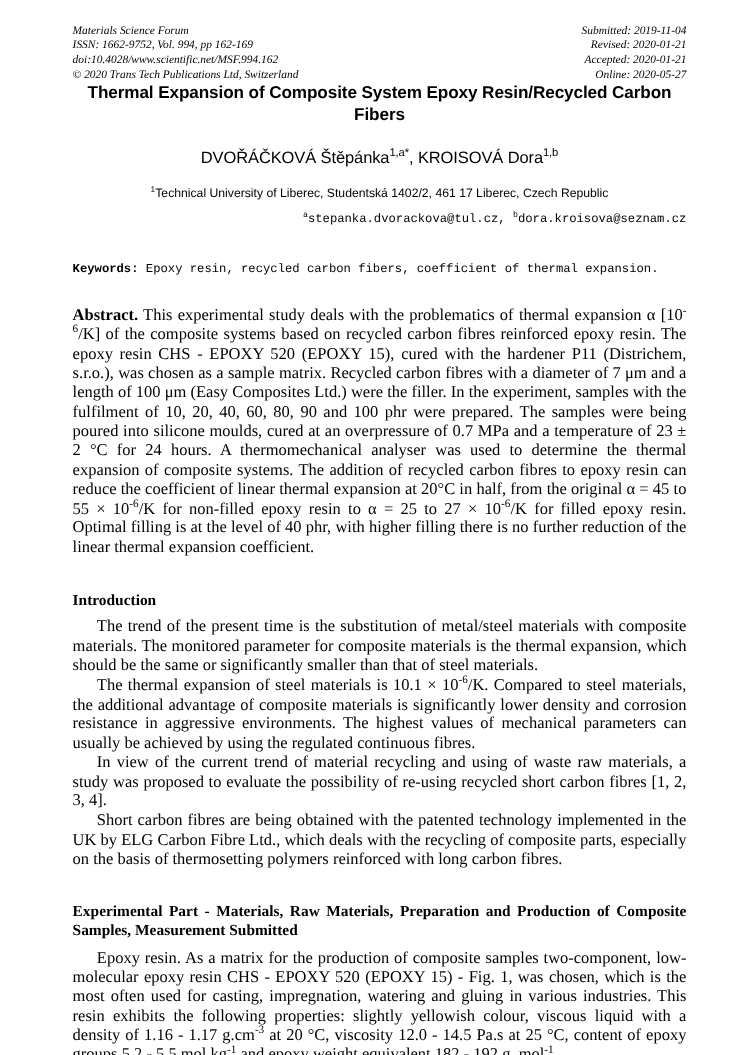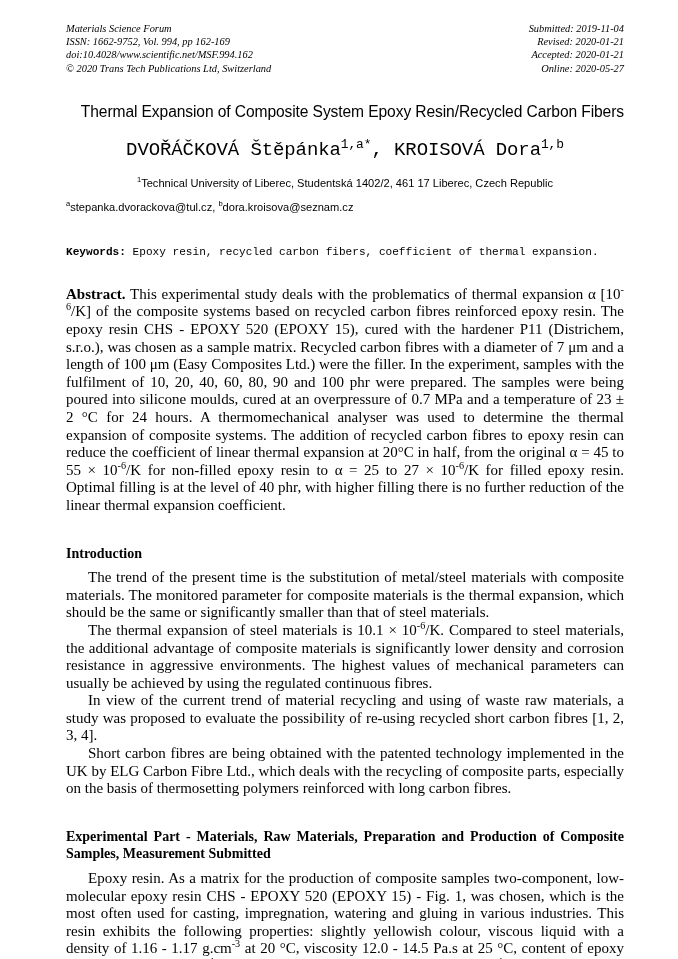--- a/index.html
+++ b/index.html
@@ -41,49 +41,48 @@
     line-height: 13.2px;
     margin-bottom: 0;
   }
   .masthead-left { text-align: left; }
   .masthead-right { text-align: right; }
   .masthead div { white-space: nowrap; }
 
   
   .title {
     font-family: "Liberation Sans", sans-serif;
-    font-weight: normal;
+    font-weight: bold;
     font-size: 15.6px;
     line-height: 20px;
-    text-align: right;
-    margin-top: 27px;
+    text-align: center;
     letter-spacing: -0.1px;
   }
 
   
   .authors {
-    font-family: Liberation Mono, monospace;
-    font-size: 19px;
+    font-family: Liberation Sans, sans-serif;
+    font-size: 15px;
     line-height: 19px;
     text-align: center;
     margin-top: 19px;
     letter-spacing: -0.1px;
   }
   .affiliation {
     font-family: "Liberation Sans", sans-serif;
     font-size: 11.1px;
     line-height: 15px;
     text-align: center;
     margin-top: 16px;
   }
   .emails {
-    font-family: Liberation Sans, sans-serif;
+    font-family: Liberation Mono, monospace;
     font-size: 11.1px;
     line-height: 15px;
-    text-align: left;
+    text-align: right;
     margin-top: 9px;
   }
   sup {
     font-size: 0.68em;
     vertical-align: super;
     line-height: 0;
   }
 
   
   .keywords {

